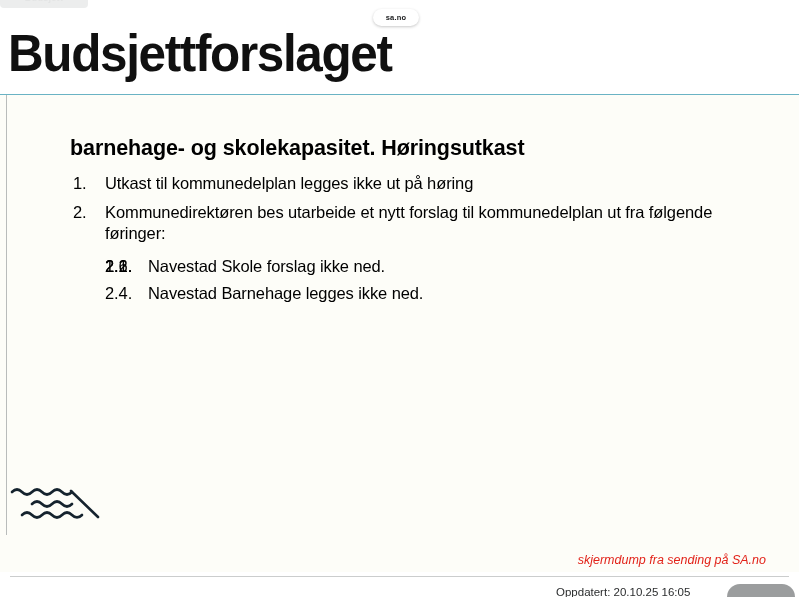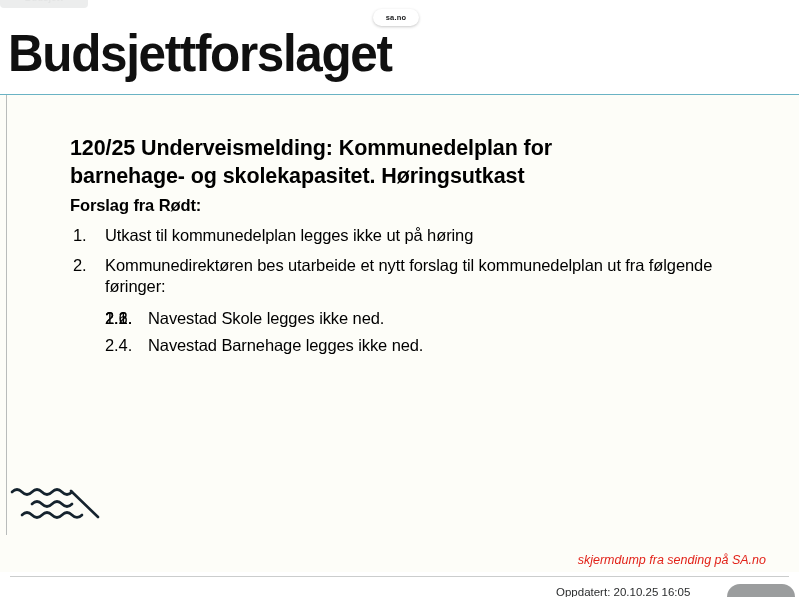--- a/index.html
+++ b/index.html
@@ -237,45 +237,43 @@
 
   <div class="blue-rule"></div>
 </div>
 
 <div class="slide-panel"></div>
 <div class="slide-left-border"></div>
 
 <div class="slide-body">
 
   <h2 class="slide-title">
-    <span>120/25 Underveismelding: Kommunedelplan for</span>
     <span class="l2">barnehage- og skolekapasitet. Høringsutkast</span>
   </h2>
 
-  <div class="slide-subtitle">Forslag fra Rødt:</div>
 
   <ol class="ol-main">
     <li>
       <span class="num">1.</span>
       <span>Utkast til kommunedelplan legges ikke ut på høring</span>
     </li>
     <li>
       <span class="num">2.</span>
       <span>Kommunedirektøren bes utarbeide et nytt forslag til kommunedelplan ut fra følgende føringer:</span>
 
       <ol class="sub-list">
         <li>
           <span class="snum">2.1.</span>
         </li>
         <li>
           <span class="snum">2.2.</span>
         </li>
         <li>
           <span class="snum">1.6.</span>
-          <span>Navestad Skole legges ikke ned.</span>
+          <span>Navestad Skole forslag ikke ned.</span>
         </li>
         <li>
           <span class="snum">2.4.</span>
           <span>Navestad Barnehage legges ikke ned.</span>
         </li>
       </ol>
     </li>
   </ol>
 </div>
 

